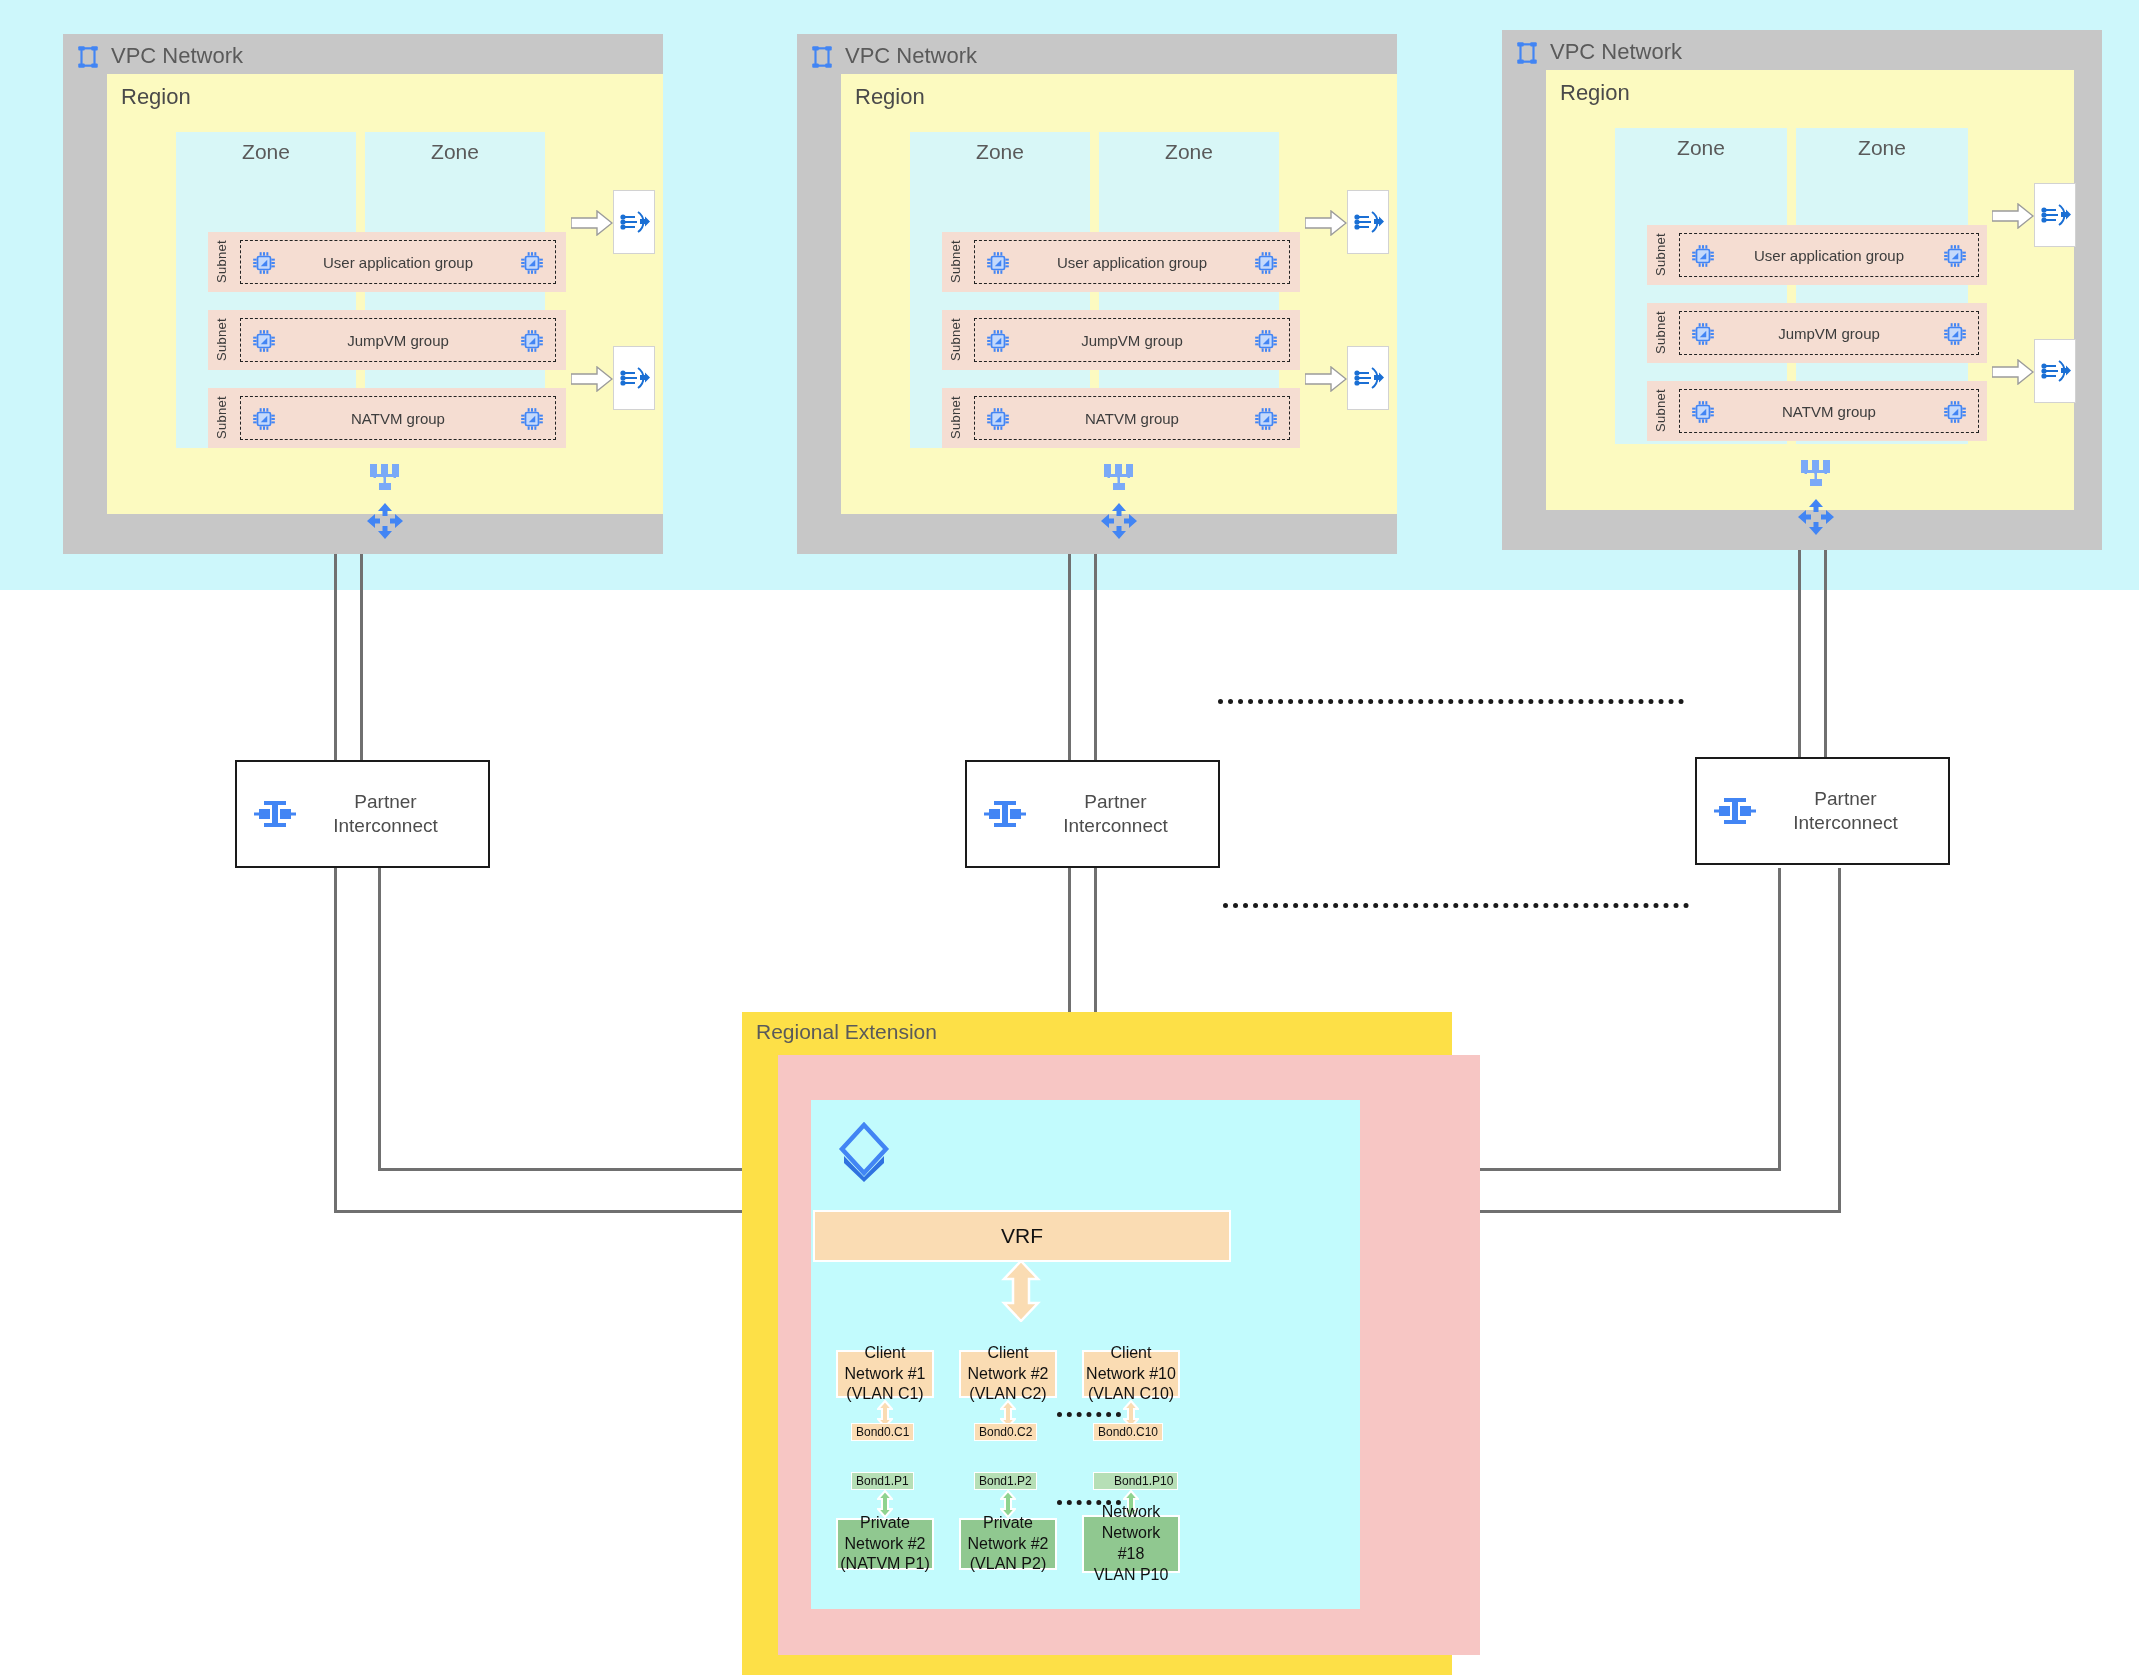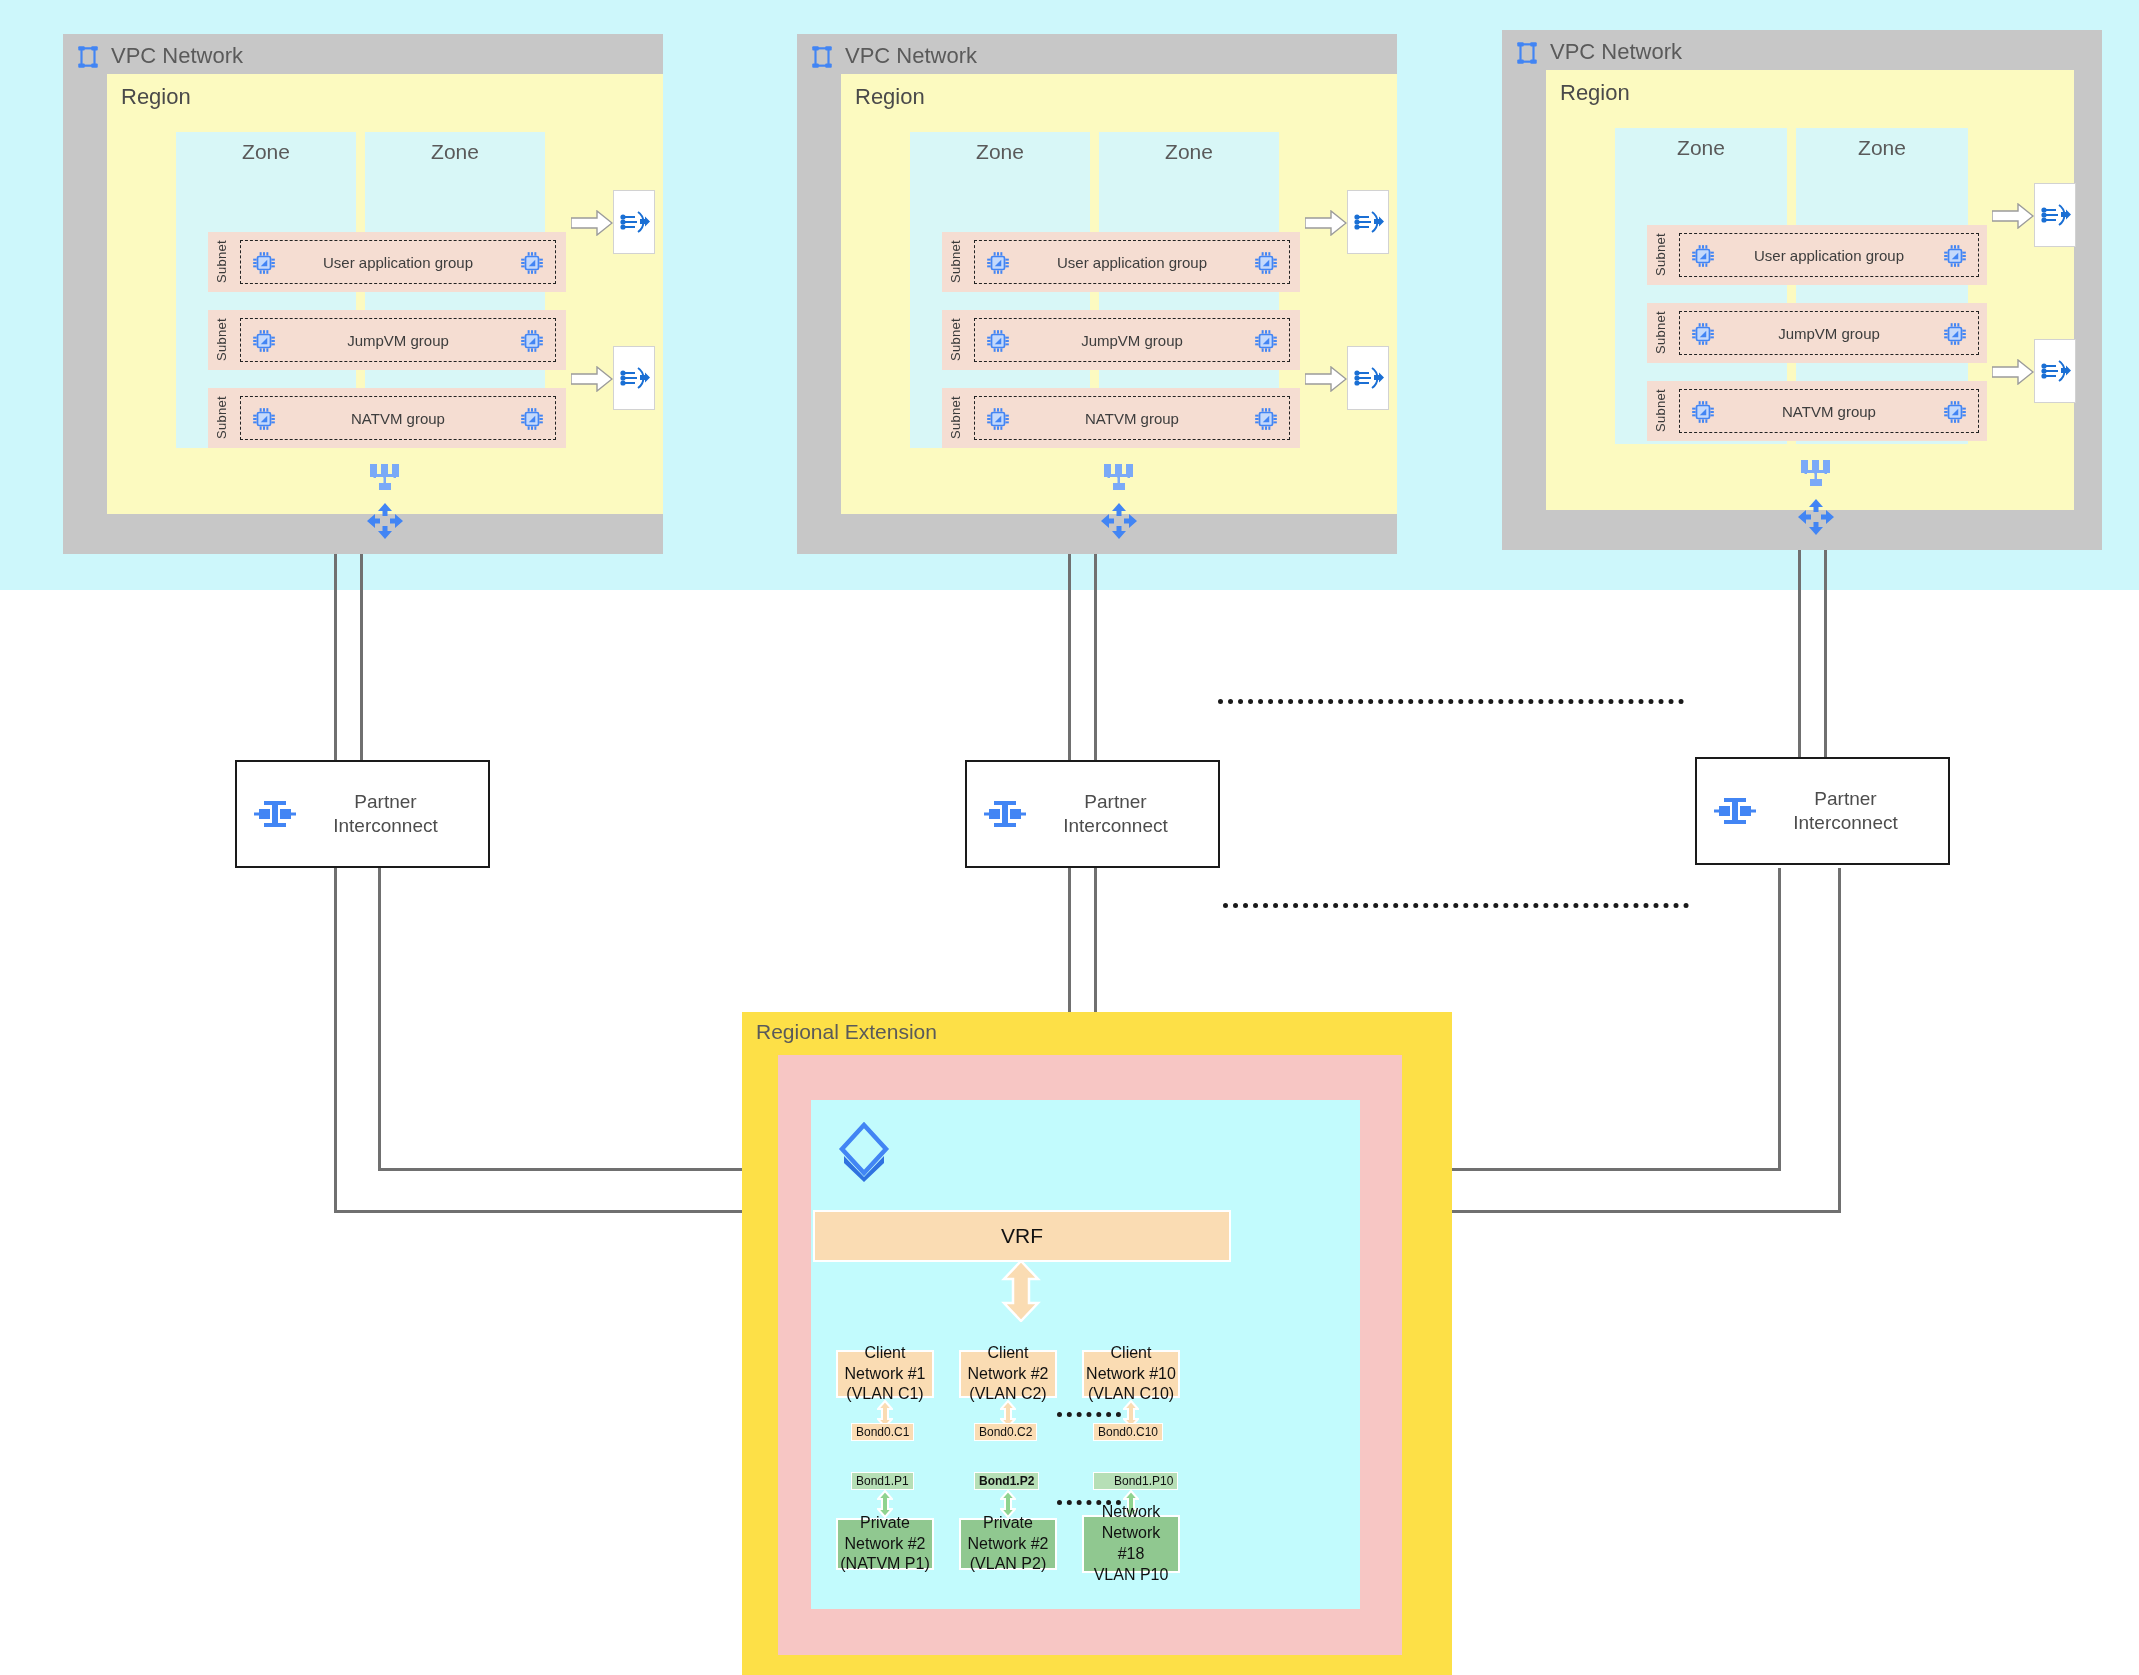--- a/index.html
+++ b/index.html
@@ -872,21 +872,21 @@
     </span>
     <span class="pi-label">
       <span>Partner</span><br>
       <span>Interconnect</span>
     </span>
   </div>
 
   <div class="re-gray" style="left:742px;top:1012px;width:710px;height:663px;">
     <span class="re-label" style="left:14px;top:8px;">Regional Extension</span>
 
-    <div class="re-pink" style="left:36px;top:43px;width:624px;height:600px;">
+    <div class="re-pink" style="left:36px;top:43px;width:702px;height:600px;">
       <div class="re-cyan" style="left:33px;top:45px;width:549px;height:509px;">
 
         <span class="layers-icon" style="left:25px;top:22px;">
           <svg viewBox="0 0 56 62" width="56" height="62">
             <path d="M28 3 L50 27 L28 51 L6 27 Z" fill="none" stroke="#4285f4" stroke-width="4.5"></path>
             <path d="M8 34 L28 55 L48 34 L48 41 L28 60 L8 41 Z" fill="#2f72e0"></path>
           </svg>
         </span>
 
         <div class="vrf-box" style="left:2px;top:110px;width:418px;height:52px;">
@@ -934,21 +934,21 @@
             </svg>
         </span>
         <div class="dots-small" style="left:246px;top:312px;width:64px;"></div>
 
         <span class="bond-tag bond-c" style="left:40px;top:323px;">Bond0.C1</span>
         <span class="bond-tag bond-c" style="left:163px;top:323px;">Bond0.C2</span>
         <span class="bond-tag bond-c" style="left:282px;top:323px;">Bond0.C10</span>
 
 
         <span class="bond-tag bond-p" style="left:40px;top:372px;">Bond1.P1</span>
-        <span class="bond-tag bond-p" style="left:163px;top:372px;font-weight:bold;">Bond1.P2</span>
+        <span class="bond-tag bond-p" style="left:163px;top:372px;">Bond1.P2</span>
         <span class="bond-tag bond-p" style="left:282px;top:372px;padding-left:20px;">Bond1.P10</span>
 
         <span class="smallarrow" style="left:66px;top:390px;">
           <svg viewBox="0 0 16 28" width="16" height="28">
               <path d="M8 1 L15 9 H11 V19 H15 L8 27 L1 19 H5 V9 H1 Z" fill="#8fd38f" stroke="#ffffff" stroke-width="2"></path>
             </svg>
         </span>
         <span class="smallarrow" style="left:189px;top:390px;">
           <svg viewBox="0 0 16 28" width="16" height="28">
               <path d="M8 1 L15 9 H11 V19 H15 L8 27 L1 19 H5 V9 H1 Z" fill="#8fd38f" stroke="#ffffff" stroke-width="2"></path>

